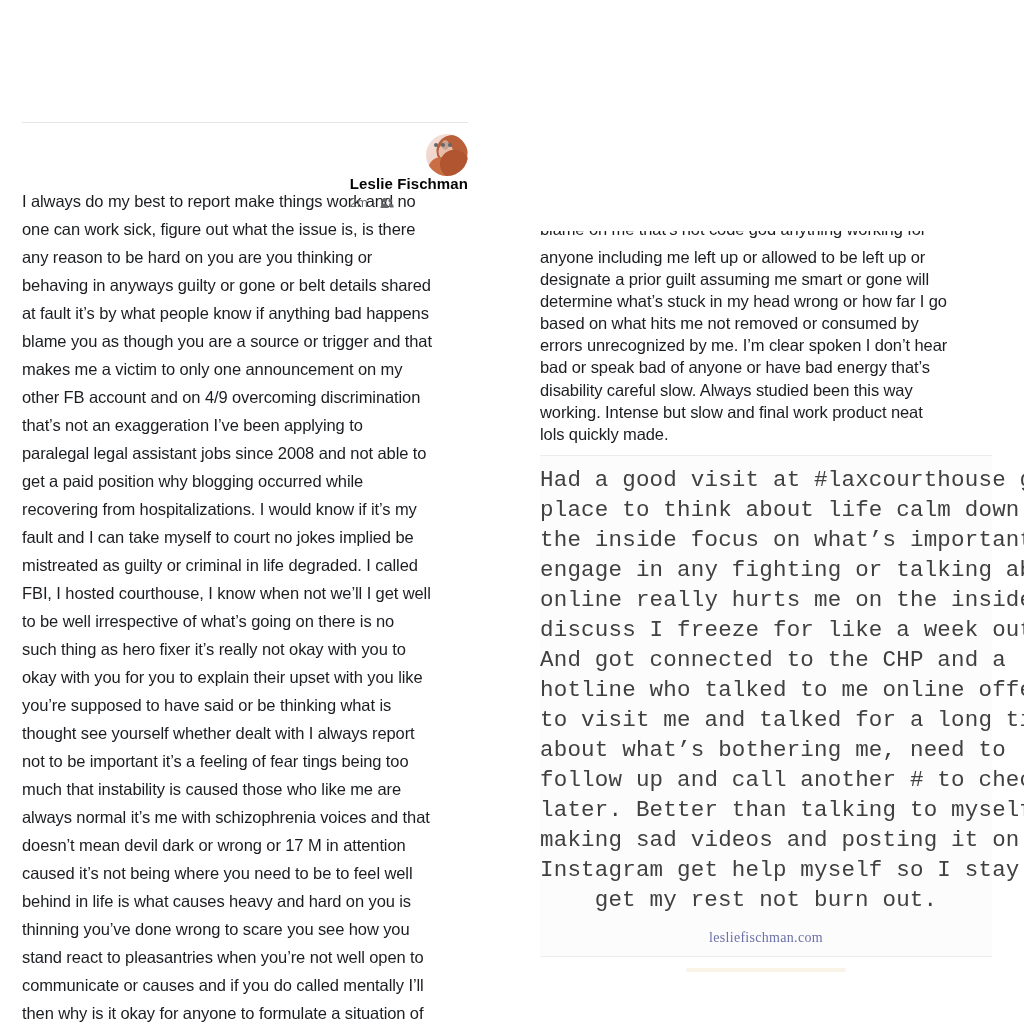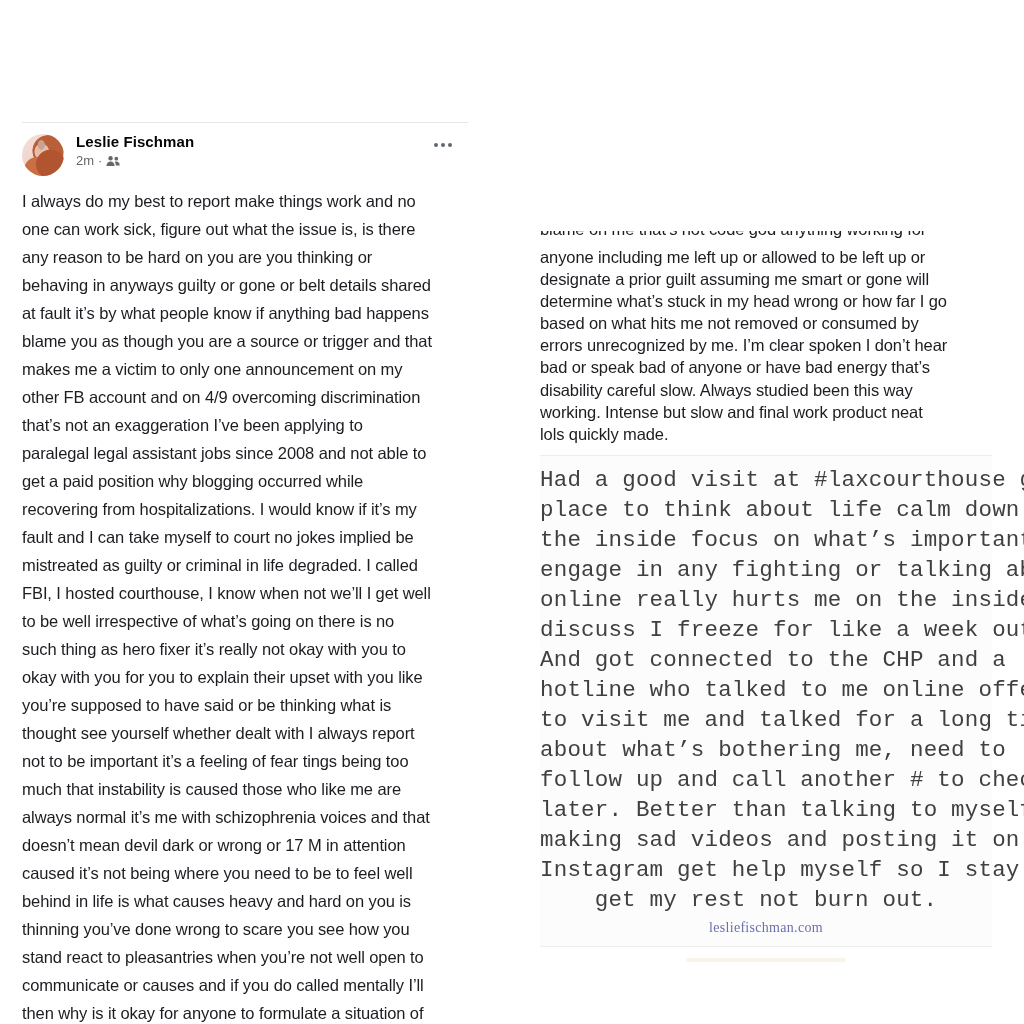--- a/index.html
+++ b/index.html
@@ -7,22 +7,22 @@
     position:relative;width:1024px;height:1024px;background:#ffffff;overflow:hidden;
     font-family:"Liberation Sans","DejaVu Sans",sans-serif;
   }
 
   
   .post-left{
     position:absolute;left:22px;top:122px;width:446px;
     border-top:1px solid #e4e6e8;
   }
   .post-header{
-    position:relative;display:flex;align-items:flex-start;
-    padding-top:11px;height:46px;
+    position:relative;display:flex;align-items:flex-end;
+    padding-top:11px;height:46px;flex-direction:column;
   }
   .avatar{
     width:42px;height:42px;border-radius:50%;flex:0 0 42px;
     background:
       radial-gradient(circle at 68% 72%, #b0552f 0 34%, rgba(176,85,47,0) 36%),
       radial-gradient(circle at 36% 86%, #c96f43 0 28%, rgba(201,111,67,0) 30%),
       radial-gradient(ellipse at 46% 26%, #caa28f 0 10%, rgba(202,162,143,0) 12%),
       radial-gradient(ellipse at 47% 42%, #e6bda9 0 22%, rgba(230,189,169,0) 24%),
       radial-gradient(circle at 62% 40%, #b9603a 0 42%, rgba(185,96,58,0) 44%),
       linear-gradient(150deg,#f3e0da 0%,#eed3c9 60%,#e8c7bb 100%);
@@ -62,21 +62,21 @@
     margin-top:10px;background:#fcfcfd;
     border-top:1px solid #ececee;border-bottom:1px solid #ececee;
     padding:9px 0 10px 0;text-align:center;
   }
   .quote-text{
     font-family:Liberation Mono, monospace;
     font-size:22.5px;line-height:30px;color:#404040;
     white-space:pre;letter-spacing:.2px;
   }
   .quote-attrib{
-    margin-top:5px;
+    margin-top:15px;
     font-family:"Liberation Serif","DejaVu Serif",serif;
     font-size:14px;color:#6a70a8;letter-spacing:.3px;
   }
   .bottom-smudge{
     margin:11px auto 0 auto;width:160px;height:4px;border-radius:2px;
     background:#f6eeda;opacity:.65;
   }
 </style>
 </head>
 <body>

